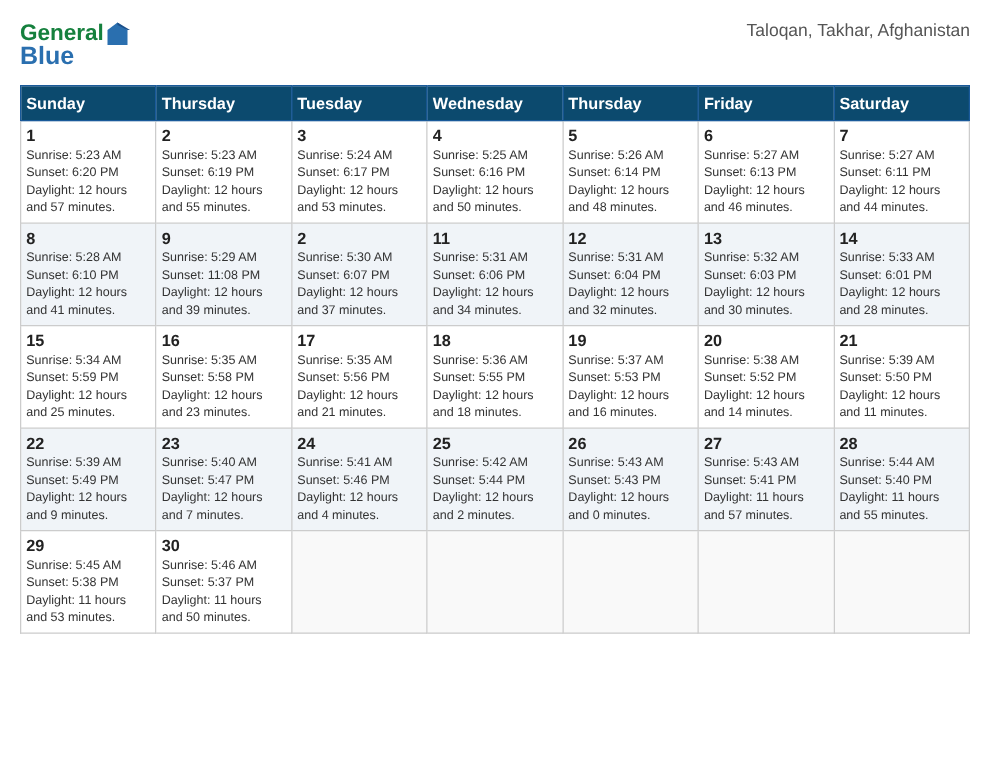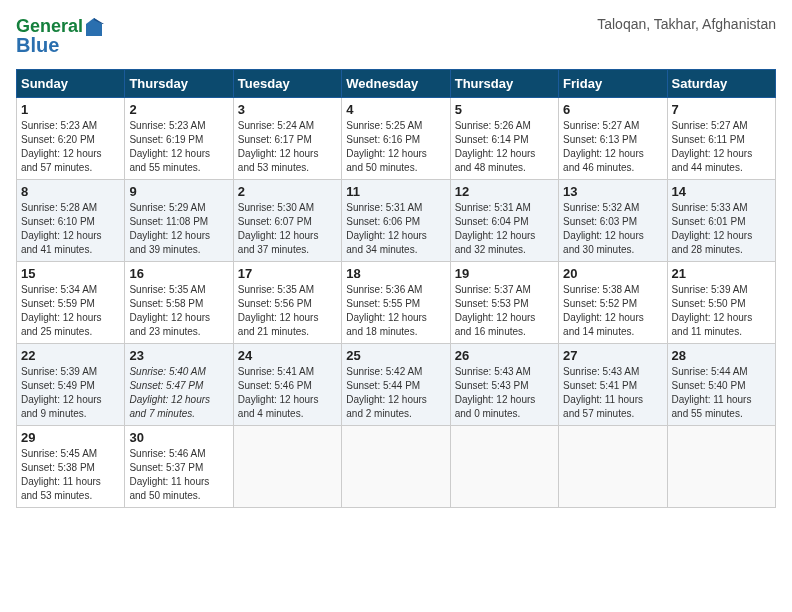--- a/index.html
+++ b/index.html
@@ -281,21 +281,21 @@
       <tr>
         <td>
           <span class="day-number">22</span>
           <div class="cell-info" style="white-space: pre-line;">Sunrise: 5:39 AM
 Sunset: 5:49 PM
 Daylight: 12 hours
 and 9 minutes.</div>
         </td>
         <td>
           <span class="day-number">23</span>
-          <div class="cell-info" style="white-space: pre-line; font-style: italic;">Sunrise: 5:40 AM
+          <div class="cell-info" style="white-space: pre-line;">Sunrise: 5:40 AM
 Sunset: 5:47 PM
 Daylight: 12 hours
 and 7 minutes.</div>
         </td>
         <td>
           <span class="day-number">24</span>
           <div class="cell-info" style="white-space: pre-line;">Sunrise: 5:41 AM
 Sunset: 5:46 PM
 Daylight: 12 hours
 and 4 minutes.</div>

